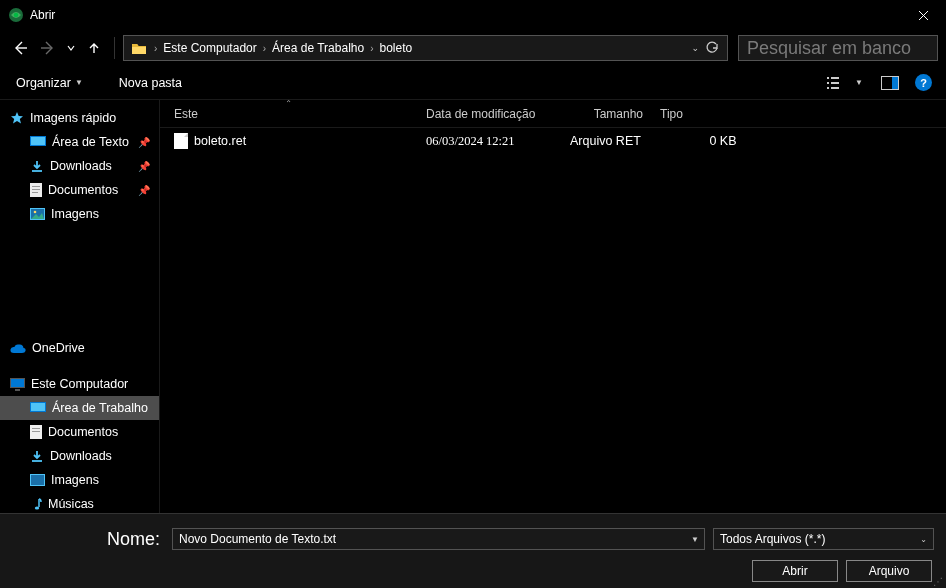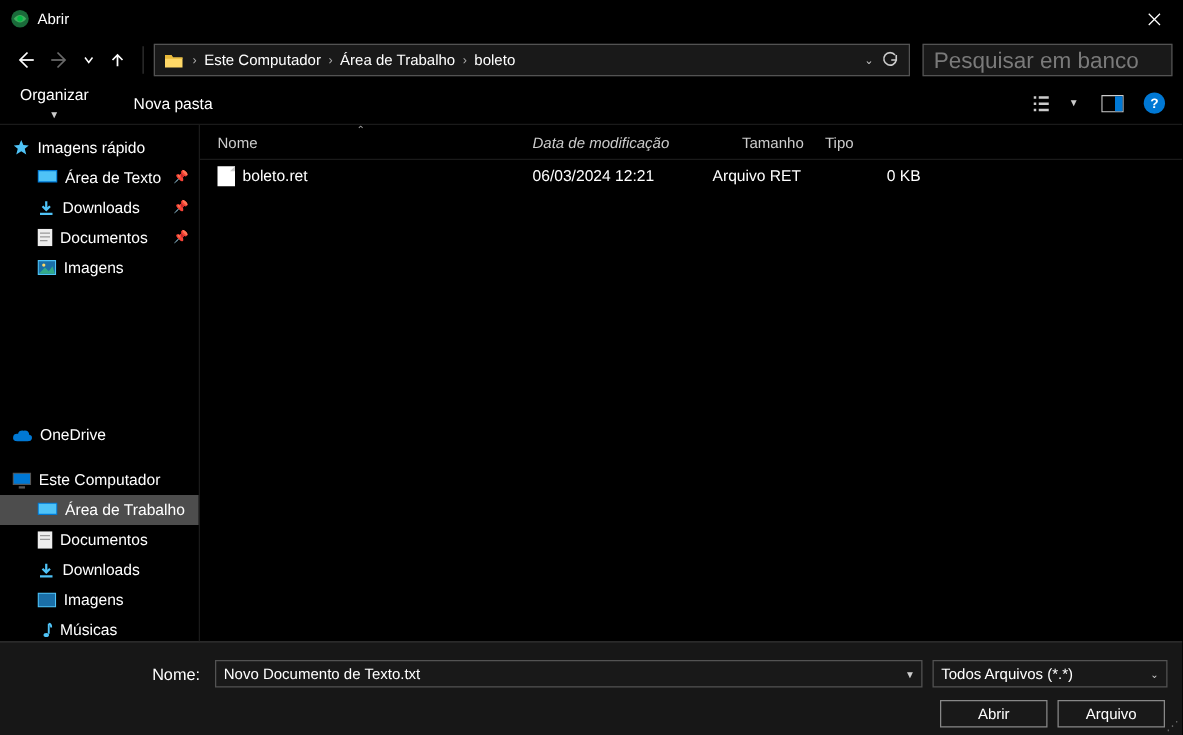--- a/index.html
+++ b/index.html
@@ -19,57 +19,57 @@
 .crumb { font-size:12px; color:#fff; padding:2px 4px; cursor:pointer; }
 .crumb-sep { color:#aaa; font-size:10px; padding:0 2px; }
 .path .end { margin-left:auto; display:flex; align-items:center; gap:6px; padding-right:6px; }
 .refresh { color:#ccc; cursor:pointer; font-size:13px; }
 .searchbox { width:200px; height:26px; border:1px solid #535353; background:#191919; display:flex; align-items:center; padding:0 8px; margin-left:6px; }
 .searchbox input { flex:1; background:transparent; border:none; outline:none; color:#f9a8d4; font-size:18px; }
 .searchbox input::placeholder { color:#7a7a7a; }
 .searchbox .sicon { color:#ccc; font-size:13px; }
 
 .toolbar { height:34px; display:flex; align-items:center; padding:0 14px; gap:6px; border-bottom:1px solid #1a1a1a;}
-.tbtn { font-size:12.5px; color:#fff; cursor:pointer; display:flex; align-items:center; gap:4px; padding:3px 2px;flex-direction:column; }
+.tbtn { font-size:12.5px; color:#fff; cursor:pointer; display:flex; align-items:center; gap:4px; padding:3px 2px; }
 .tbtn .dd { font-size:8px; color:#ccc; }
 .tspacer { flex:1; }
 .ticon { width:22px; height:22px; display:flex; align-items:center; justify-content:center; cursor:pointer; margin-left:2px; }
 .help { width:17px; height:17px; border-radius:50%; background:#0078d4; color:#fff; font-size:11px; font-weight:bold; display:flex; align-items:center; justify-content:center; cursor:pointer; margin-left:8px;}
 
 .main { display:flex; height:413px; }
 .sidebar { width:160px; overflow:hidden; padding:6px 0; border-right:1px solid #1a1a1a;}
 .sgroup { margin-bottom:12px; }
 .sitem { display:flex; align-items:center; height:24px; font-size:12.5px; color:#fff; cursor:pointer; padding-left:10px; gap:6px; white-space:nowrap; }
 .sitem.sub { padding-left:30px; }
 .sitem.sel { background:#4d4d4d; }
 .sitem .pin { margin-left:auto; color:#888; font-size:10px; padding-right:8px; }
 
 .files { flex:1; display:flex; flex-direction:column; }
 .fhead { display:flex; height:28px; align-items:center; font-size:12px; color:#ccc; border-bottom:1px solid #1a1a1a; }
 .fcol { padding:0 8px; cursor:pointer; display:flex; align-items:center; height:100%; border-right:1px solid transparent;}
 .c-name { width:258px; padding-left:14px; position:relative;}
-.c-date { width:144px;font-style:italic; }
+.c-date { width:144px; }
 .c-type { width:120px; }
 .c-size { width:90px; text-align:right; justify-content:flex-end;}
 .sort-ind { position:absolute; left:50%; top:-1px; transform:translateX(-50%); color:#aaa; font-size:8px;}
 .frow { display:flex; height:22px; align-items:center; font-size:12.5px; color:#fff; padding-top:4px;}
 .frow .fc-name { width:258px; display:flex; align-items:center; padding-left:14px; gap:6px;}
-.frow .fc-date { width:144px; padding-left:8px;}
+.frow .fc-date { width:144px; padding-left:8px;font-family:Liberation Serif, serif;}
 .frow .fc-type { width:120px; padding-left:8px;}
 .frow .fc-size { width:90px; text-align:center; padding-right:8px;}
 .file-icon { width:14px; height:16px; background:#fff; position:relative; }
 .file-icon::after { content:''; position:absolute; top:0; right:0; border-style:solid; border-width:0 0 4px 4px; border-color:transparent transparent #ccc transparent; }
 
 .footer { border-top:1px solid #333; padding:14px 12px 10px 12px; background:#171717;}
 .frow1 { display:flex; align-items:center; gap:8px; margin-bottom:10px;}
-.fname-label { width:152px; text-align:right; font-size:13px; color:#fff; padding-right:4px;}
+.fname-label { width:152px; text-align:right; font-size:18px; color:#fff; padding-right:4px;}
 .fname-input { flex:1; height:22px; background:#191919; border:1px solid #535353; color:#fff; font-size:12px; padding:0 6px; outline:none; }
 .fname-wrap { flex:1; display:flex; align-items:center; position:relative;}
 .fname-wrap .dd { position:absolute; right:6px; color:#ccc; font-size:8px; pointer-events:none;}
-.ftype { width:188px; height:22px; background:#191919; border:1px solid #535353; color:#fff; font-size:12px; padding:0 20px 0 6px; position:relative; display:flex; align-items:center; cursor:pointer;}
+.ftype { width:221px; height:22px; background:#191919; border:1px solid #535353; color:#fff; font-size:12px; padding:0 20px 0 6px; position:relative; display:flex; align-items:center; cursor:pointer;}
 .ftype .dd { position:absolute; right:6px; color:#ccc; font-size:8px;}
 .frow2 { display:flex; justify-content:flex-end; gap:8px; padding-right:2px;}
 .fbtn { width:86px; height:22px; background:#191919; border:1px solid #888; color:#fff; font-size:12px; display:flex; align-items:center; justify-content:center; cursor:pointer;}
 .resize-grip { position:absolute; right:2px; bottom:2px; color:#666; font-size:10px; line-height:8px; letter-spacing:1px; pointer-events:none;}
 
 svg { display:block; }
 </style>
 </head>
 <body>
 
@@ -300,21 +300,21 @@
           </span>
           <span>Músicas</span>
         </div>
     </div>
   </div>
 
   <div class="files">
     <div class="fhead">
       <div class="fcol c-name">
           <span class="sort-ind">⌃</span>
-          <span>Nome</span>
+          <span>Este</span>
         </div>
       <div class="fcol c-date">
           <span>Data de modificação</span>
         </div>
       <div class="fcol c-size">
           <span>Tamanho</span>
         </div>
       <div class="fcol c-type">
           <span>Tipo</span>
         </div>

